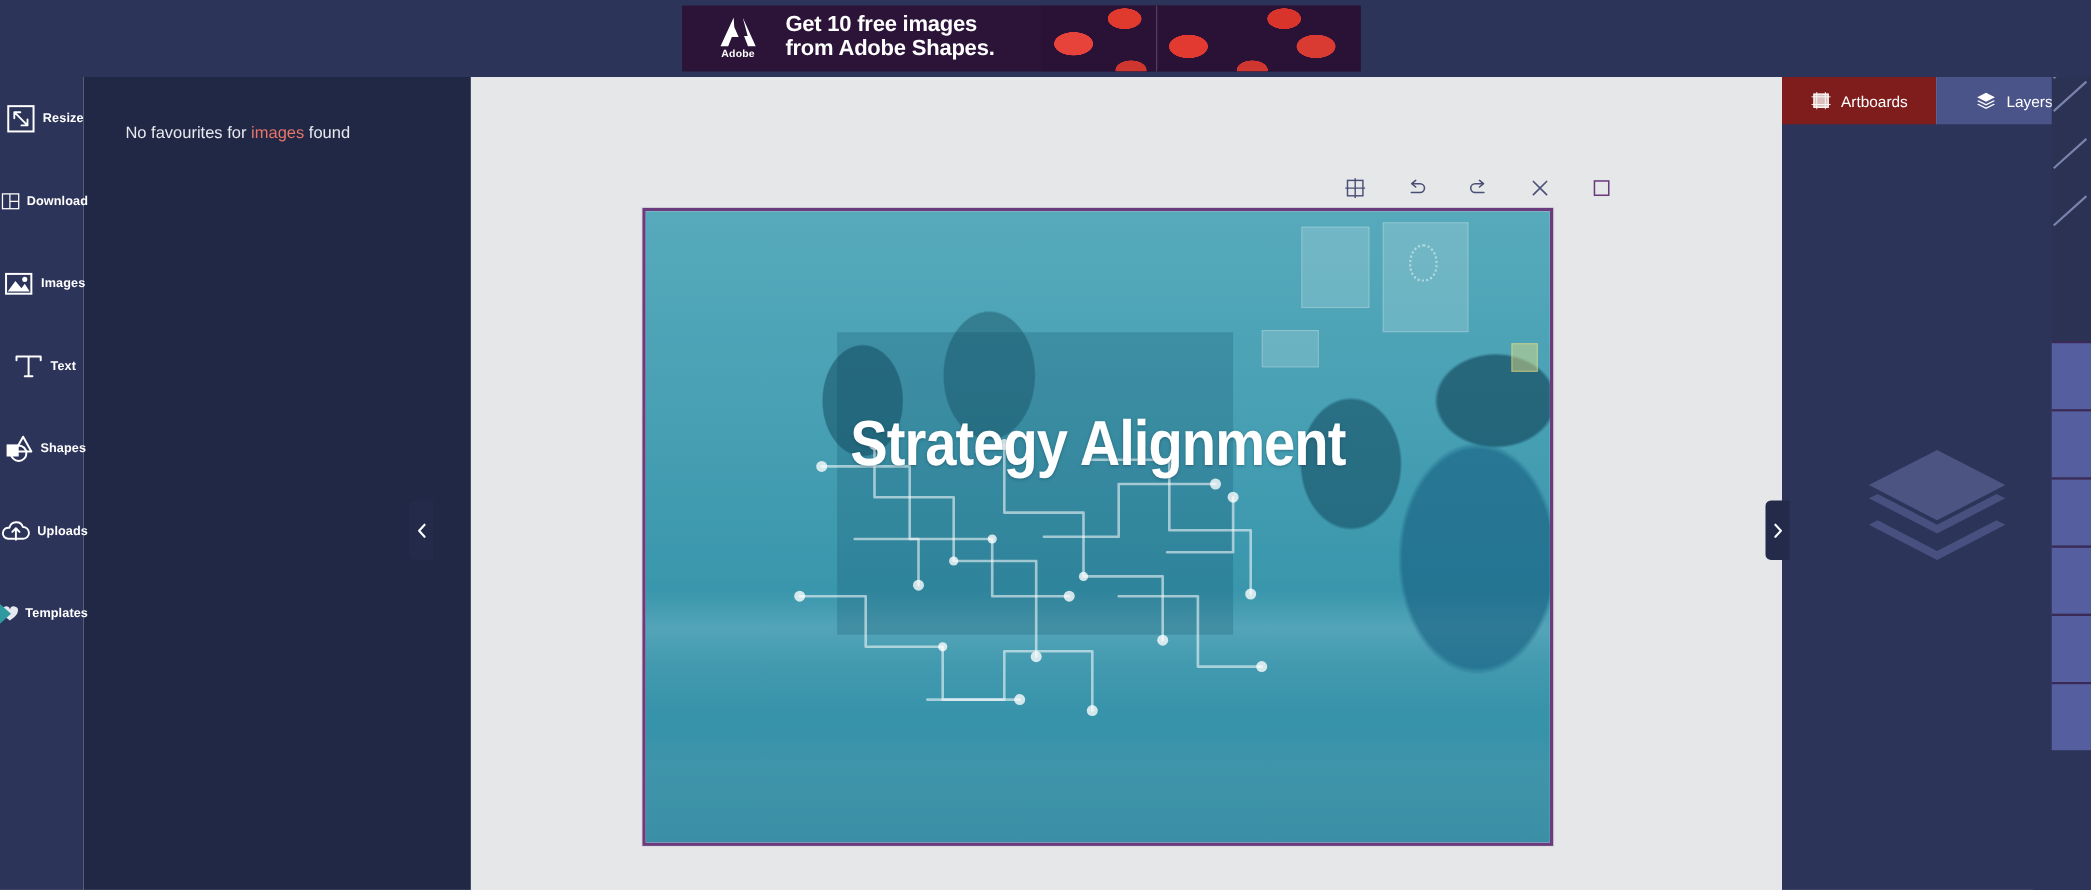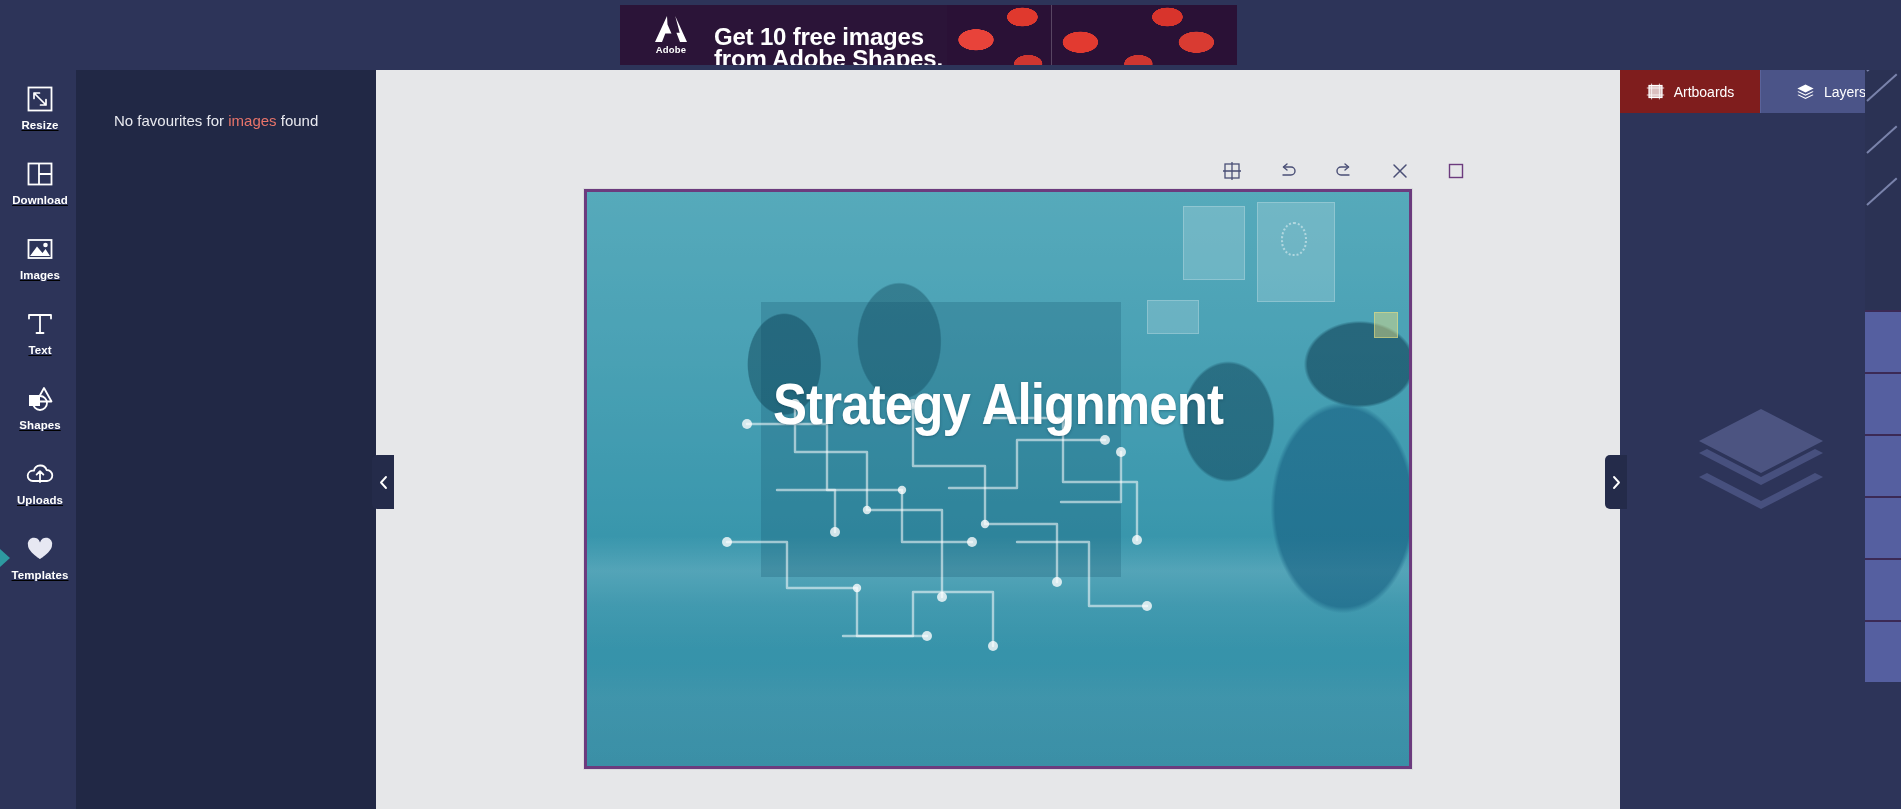--- a/index.html
+++ b/index.html
@@ -49,22 +49,22 @@
   }
   .ad-logo {
     position: absolute; left: 22px; top: 10px; width: 58px; height: 42px;
     display: flex; flex-direction: column; align-items: center; justify-content: flex-start; text-align: center;
   }
   .ad-logo svg { width: 34px; height: 28px; display:block; }
   .ad-logo-word {
     font-size: 9.5px; font-weight: bold; color: #fff; letter-spacing: .2px; margin-top: 1px;
   }
   .ad-text {
-    position: absolute; left: 94px; top: 21px;
-    color: #fff; font-weight: bold; font-size: 24px; line-height: 22px;
+    position: absolute; left: 94px; top: 6px;
+    color: #fff; font-weight: bold; font-size: 20px; line-height: 22px;
     font-family: "Liberation Sans", sans-serif;
     letter-spacing: -.2px;
   }
 
   
   .action-group {
     position: absolute; right: 92px; top: 4px;
     display: flex; align-items: flex-start;
     border: 2px solid #e8312a;
     padding: 4px 12px 6px 12px;
@@ -84,40 +84,40 @@
   
   .rail {
     position: absolute; left: 0; top: 70px;
     width: 76px; height: 739px;
     background: #2d3459;
     z-index: 20;
   }
   .rail-item {
     position: relative;
     width: 80px; height: 75px;
-    display: flex; flex-direction: column; align-items: center; justify-content: center;
-    gap: 5px; cursor: pointer; text-decoration: underline;
+    display: flex; flex-direction: row; align-items: center; justify-content: center;
+    gap: 5px; cursor: pointer;
   }
   .rail-item svg { width: 30px; height: 30px; display:block; }
   .rail-label {
     color: #ffffff; font-size: 11.5px; font-weight: bold;
     font-family: "Liberation Sans", sans-serif; letter-spacing: .1px;
   }
   .rail-item.active:before {
     content: ""; position: absolute; left: 0; top: 50%;
     transform: translateY(-50%);
     border-top: 9px solid transparent;
     border-bottom: 9px solid transparent;
     border-left: 10px solid #2e9aa0;
   }
 
   
   .left-panel {
     position: absolute; left: 76px; top: 70px;
-    width: 300px; height: 739px;
+    width: 352px; height: 739px;
     background: #212845;
     z-index: 15;
   }
   .panel-msg {
     margin: 42px 0 0 38px;
     font-size: 15px; color: #e9eaf0;
     font-family: "Liberation Sans", sans-serif;
   }
   .panel-msg .hl { color: #e8746a; }
 

